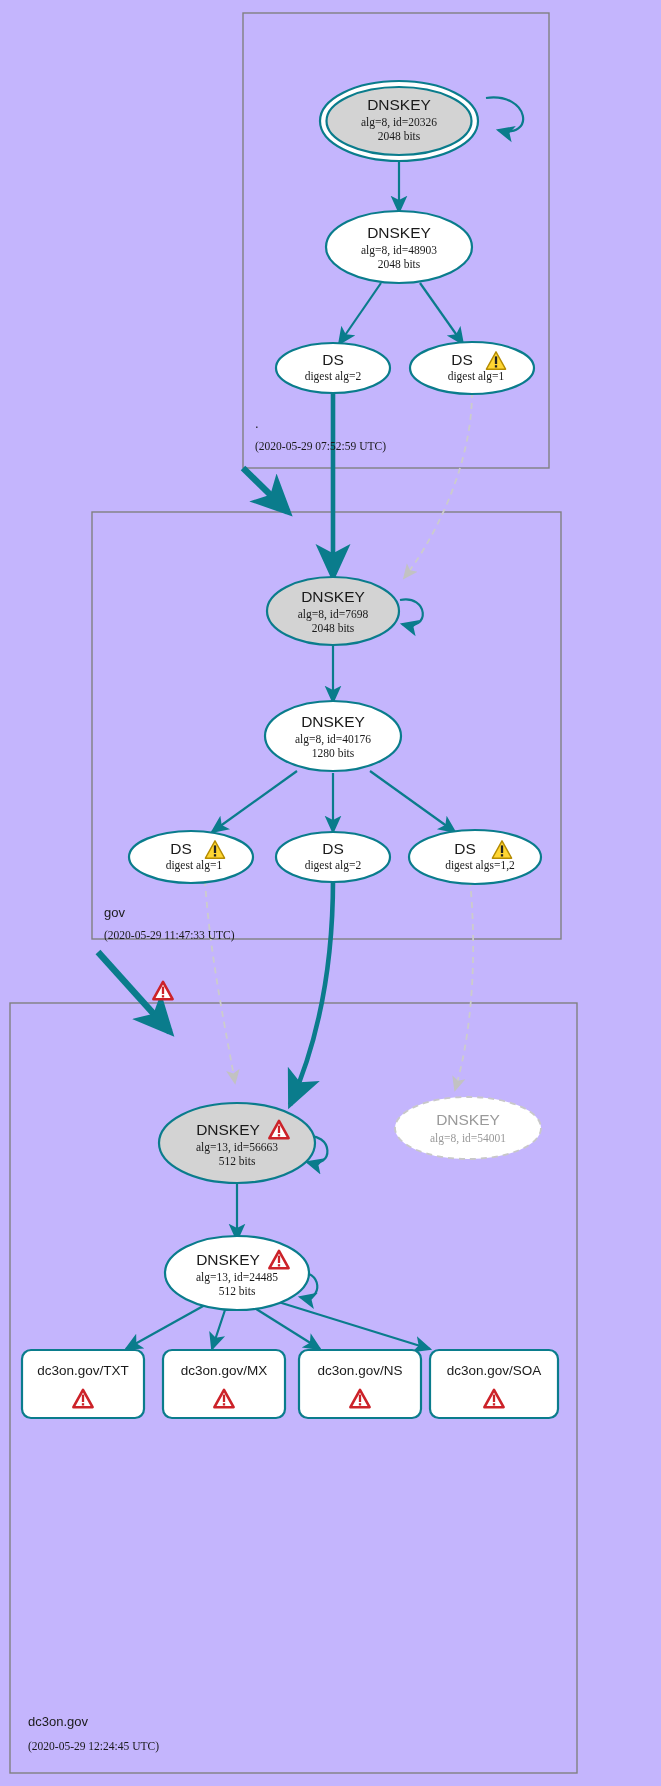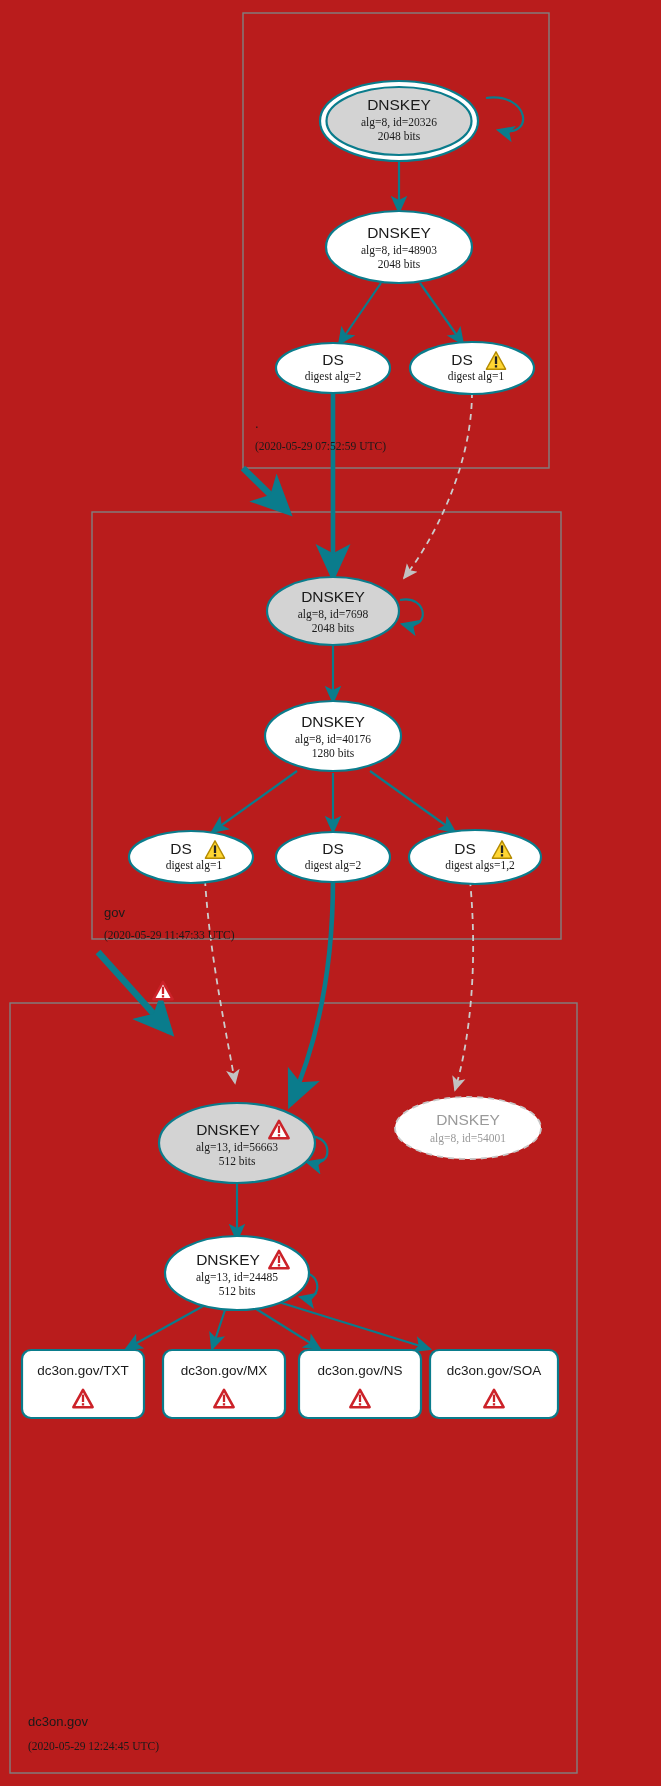--- a/index.html
+++ b/index.html
@@ -6,21 +6,21 @@
   html, body {
     margin: 0; padding: 0;
     background: #ffffff;
     font-family: "Liberation Sans", sans-serif;
   }
   #stage {
     position: relative;
     width: 661px;
     height: 1786px;
     overflow: hidden;
-    background: #b91c1c;
+    background: #c4b5fd;
   }
   svg#canvas {
     position: absolute;
     top: 0; left: 0;
     width: 661px;
     height: 1786px;
   }
   .zone-box {
     fill: none;
     stroke: #808080;

